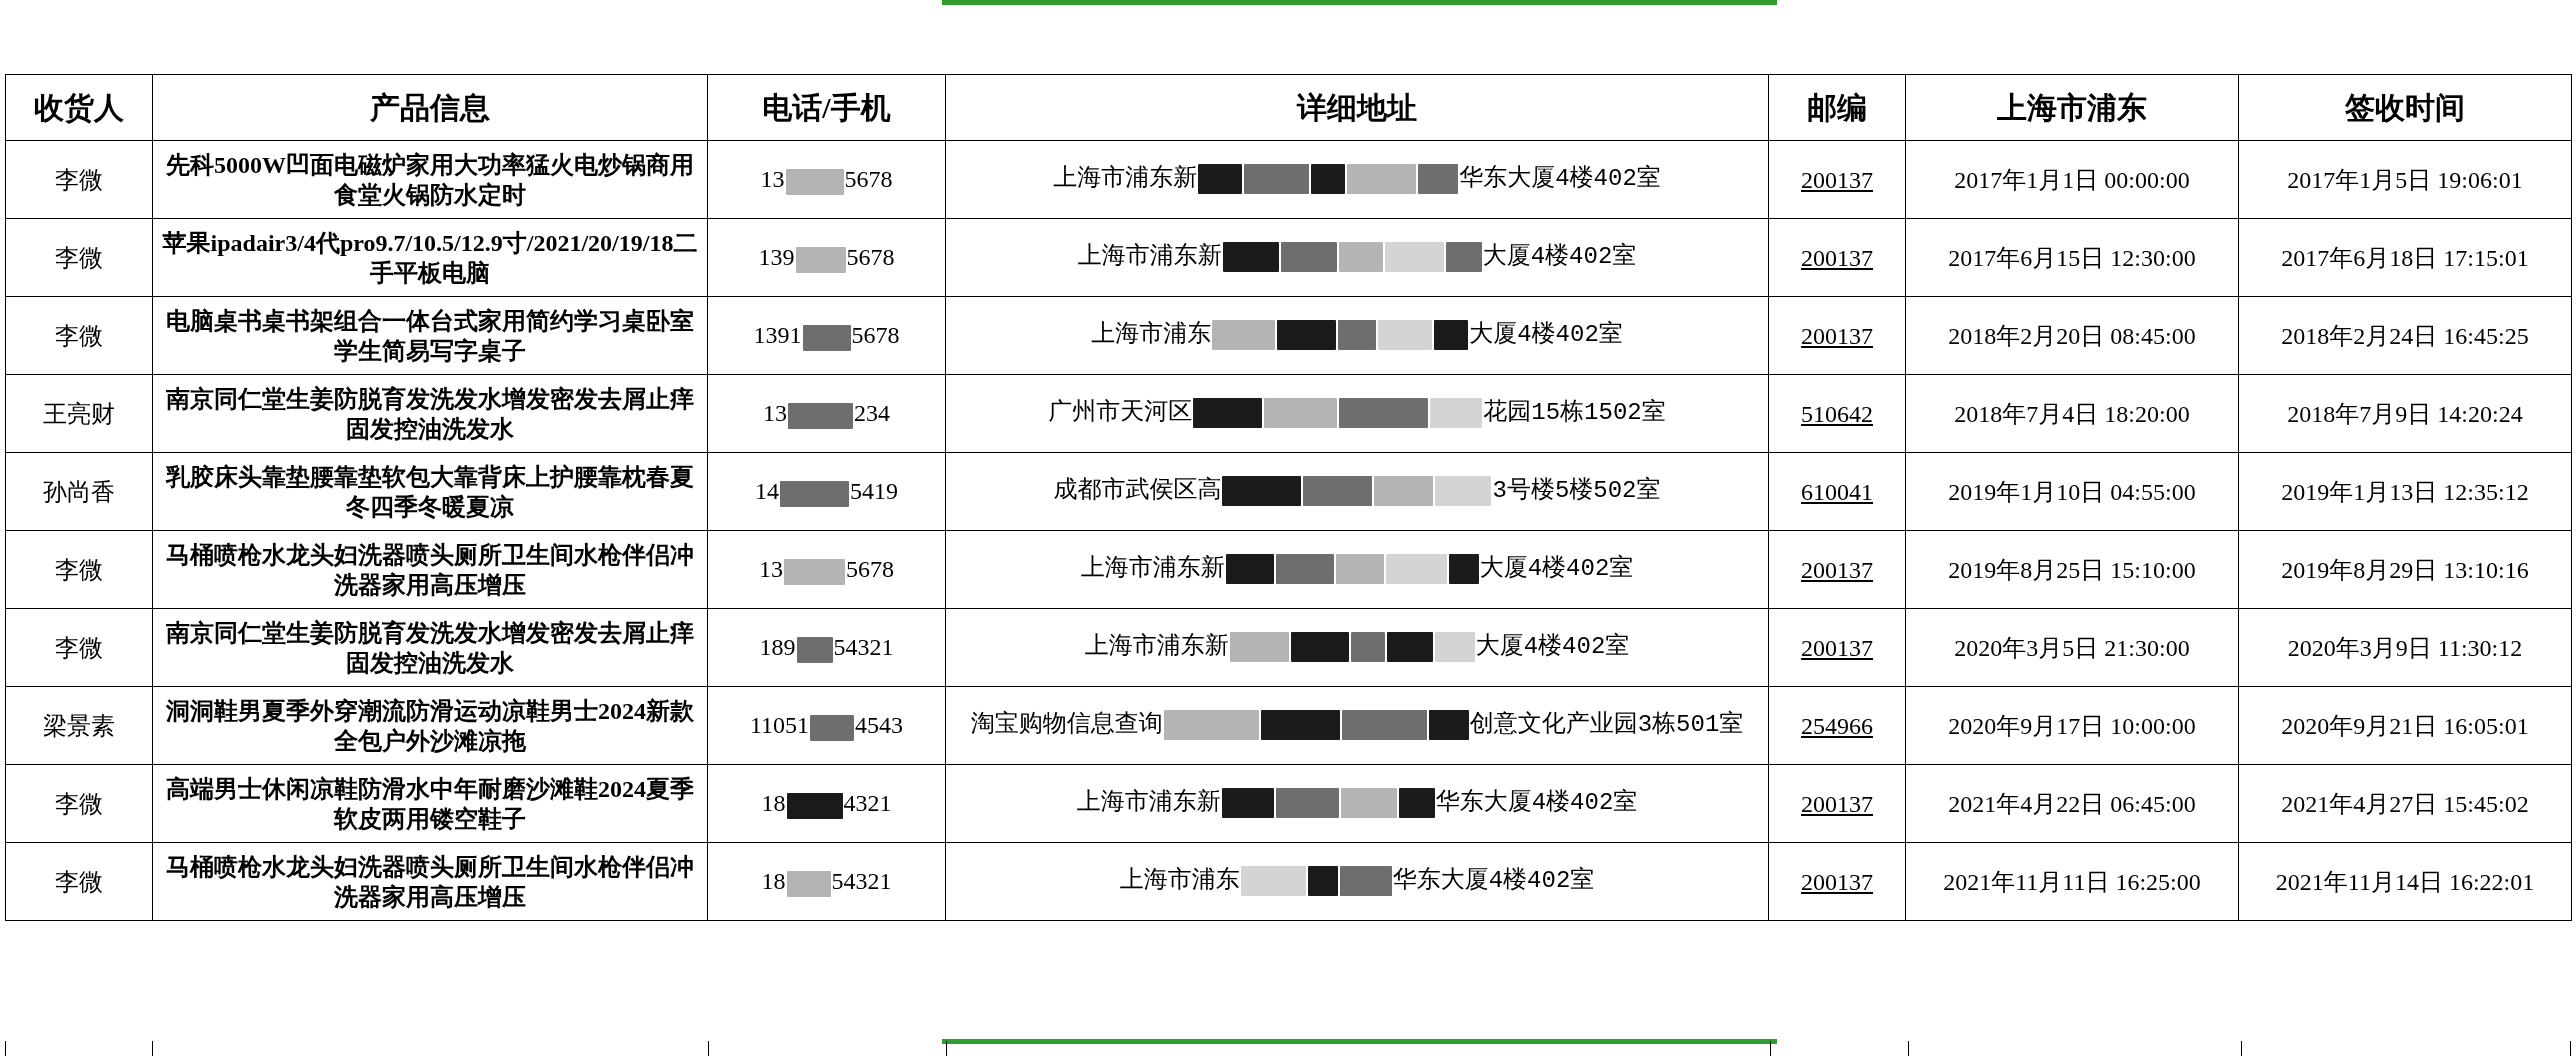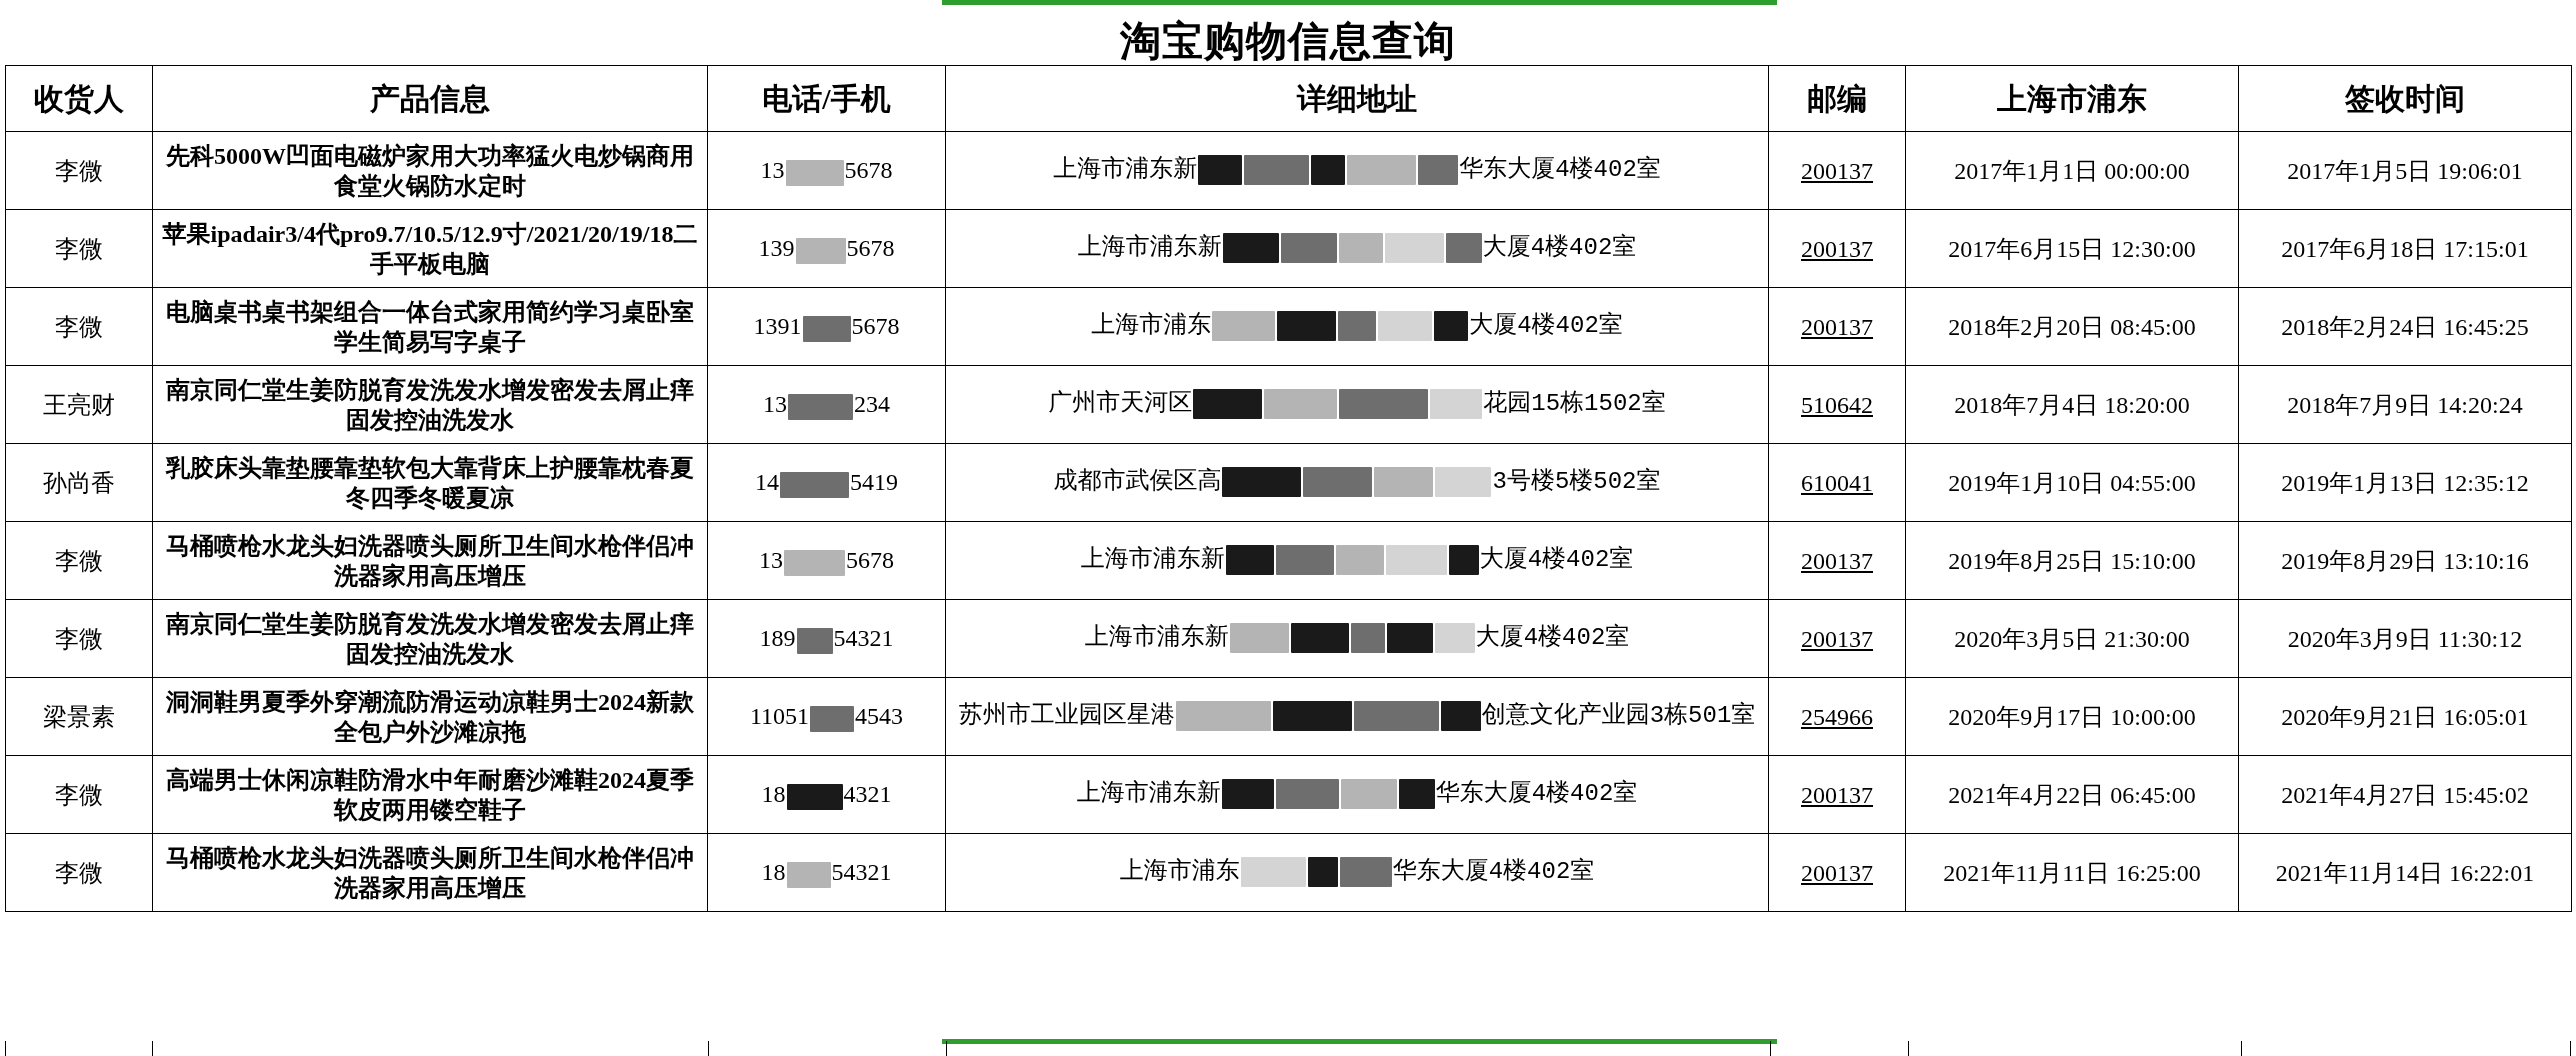--- a/index.html
+++ b/index.html
@@ -52,21 +52,21 @@
     top: 14px;
     width: 2576px;
     text-align: center;
     font-size: 41px;
     font-weight: bold;
     letter-spacing: 1px;
   }
   table.grid {
     position: absolute;
     left: 5px;
-    top: 65px;
+    top: 74px;
     border-collapse: collapse;
     table-layout: fixed;
     width: 2566px;
   }
   table.grid th,
   table.grid td {
     border: 1px solid #000000;
     padding: 0 4px;
     vertical-align: middle;
     text-align: center;
@@ -146,21 +146,20 @@
 </style>
 </head>
 <body>
 
 <div class="page">
 
   <div class="left-edge"></div>
   <div class="green-top"></div>
   <div class="green-bottom"></div>
 
-  <div class="title">淘宝购物信息查询</div>
 
   <table class="grid">
     <colgroup>
       <col class="c0">
         <col class="c1">
         <col class="c2">
         <col class="c3">
         <col class="c4">
         <col class="c5">
         <col class="c6">
@@ -245,21 +244,21 @@
         <td class="cell-addr"><span>上海市浦东新</span><span class="redact r-light tall" style="width:59px"></span><span class="redact r-dark tall" style="width:58px"></span><span class="redact r-mid tall" style="width:34px"></span><span class="redact r-dark tall" style="width:46px"></span><span class="redact r-vlight tall" style="width:40px"></span><span>大厦4楼402室</span></td>
         <td class="cell-zip">200137</td>
         <td class="cell-date">2020年3月5日 21:30:00</td>
         <td class="cell-date">2020年3月9日 11:30:12</td>
       </tr>
 
       <tr>
         <td>梁景素</td>
         <td class="cell-product">洞洞鞋男夏季外穿潮流防滑运动凉鞋男士2024新款全包户外沙滩凉拖</td>
         <td class="cell-phone"><span>11051</span><span class="redact r-mid" style="width:44px"></span><span>4543</span></td>
-        <td class="cell-addr"><span>苏州市工业园区星港</span><span class="redact r-light tall" style="width:95px"></span><span class="redact r-dark tall" style="width:79px"></span><span class="redact r-mid tall" style="width:85px"></span><span class="redact r-dark tall" style="width:40px"></span><span>创意文化产业园3栋501室</span></td>
+        <td class="cell-addr"><span>淘宝购物信息查询</span><span class="redact r-light tall" style="width:95px"></span><span class="redact r-dark tall" style="width:79px"></span><span class="redact r-mid tall" style="width:85px"></span><span class="redact r-dark tall" style="width:40px"></span><span>创意文化产业园3栋501室</span></td>
         <td class="cell-zip">254966</td>
         <td class="cell-date">2020年9月17日 10:00:00</td>
         <td class="cell-date">2020年9月21日 16:05:01</td>
       </tr>
 
       <tr>
         <td>李微</td>
         <td class="cell-product">高端男士休闲凉鞋防滑水中年耐磨沙滩鞋2024夏季软皮两用镂空鞋子</td>
         <td class="cell-phone"><span>18</span><span class="redact r-dark" style="width:56px"></span><span>4321</span></td>
         <td class="cell-addr"><span>上海市浦东新</span><span class="redact r-dark tall" style="width:52px"></span><span class="redact r-mid tall" style="width:63px"></span><span class="redact r-light tall" style="width:56px"></span><span class="redact r-dark tall" style="width:36px"></span><span>华东大厦4楼402室</span></td>

